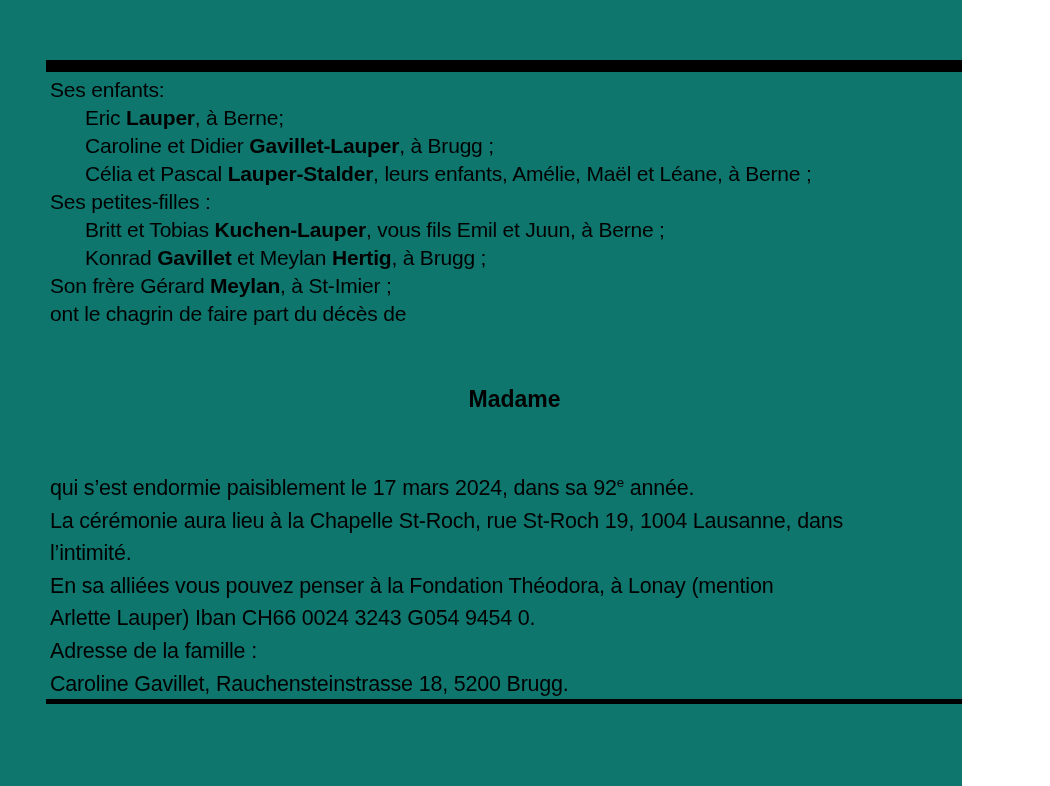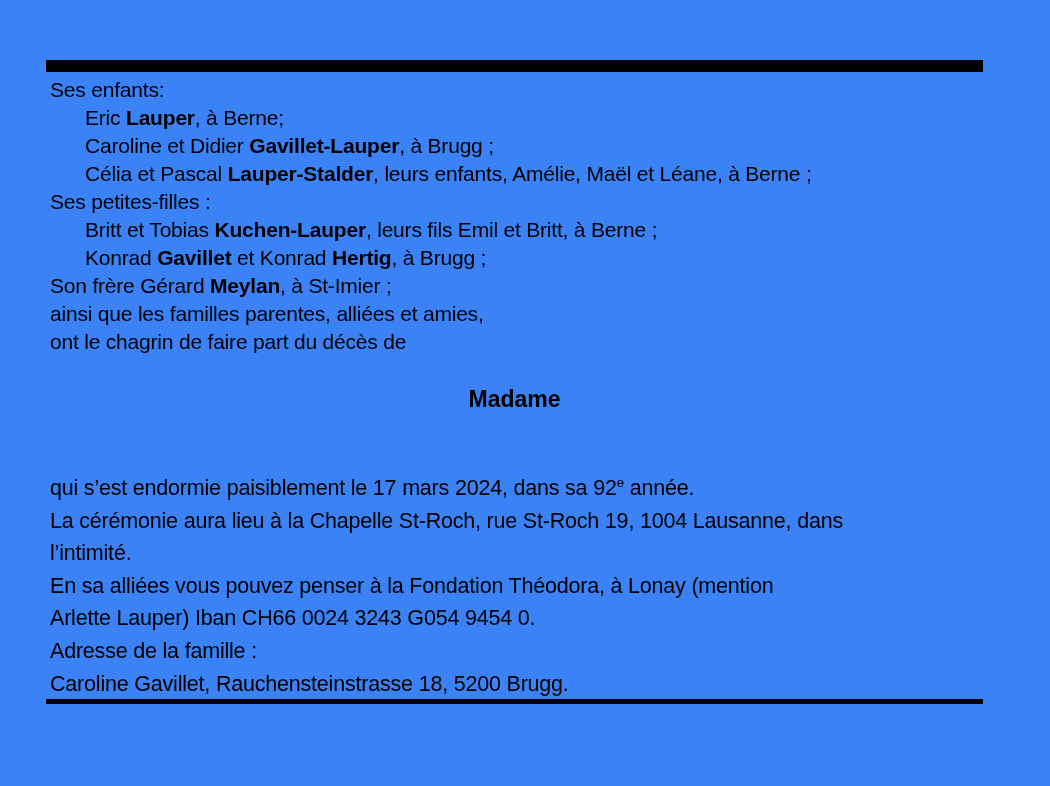--- a/index.html
+++ b/index.html
@@ -4,23 +4,23 @@
 <style>
   html, body {
     margin: 0;
     padding: 0;
     background: #ffffff;
     font-family: "Liberation Sans", sans-serif;
     color: #000000;
   }
   .page {
     position: relative;
-    width: 1050px;
+    width: 962px;
     height: 786px;
-    background: #3b82f6;
+    background: #0f766e;
     overflow: hidden;
     text-decoration: underline;
   }
   .rule {
     position: absolute;
     left: 46px;
     width: 937px;
     background: #000000;
   }
   .rule-top { top: 60px; height: 12px; }
@@ -72,24 +72,23 @@
 <div class="page">
 
   <div class="rule rule-top"></div>
 
   <div class="family-block">
     <div class="fline"><span>Ses enfants:</span></div>
     <div class="fline indent"><span>Eric </span><span class="seg-b">Lauper</span><span>, à Berne;</span></div>
     <div class="fline indent"><span>Caroline et Didier </span><span class="seg-b">Gavillet-Lauper</span><span>, à Brugg ;</span></div>
     <div class="fline indent"><span>Célia et Pascal </span><span class="seg-b">Lauper-Stalder</span><span>, leurs enfants, Amélie, Maël et Léane, à Berne ;</span></div>
     <div class="fline"><span>Ses petites-filles :</span></div>
-    <div class="fline indent"><span>Britt et Tobias </span><span class="seg-b">Kuchen-Lauper</span><span>, leurs fils Emil et Britt, à Berne ;</span></div>
-    <div class="fline indent"><span>Konrad </span><span class="seg-b">Gavillet</span><span> et Konrad </span><span class="seg-b">Hertig</span><span>, à Brugg ;</span></div>
+    <div class="fline indent"><span>Britt et Tobias </span><span class="seg-b">Kuchen-Lauper</span><span>, vous fils Emil et Juun, à Berne ;</span></div>
+    <div class="fline indent"><span>Konrad </span><span class="seg-b">Gavillet</span><span> et Meylan </span><span class="seg-b">Hertig</span><span>, à Brugg ;</span></div>
     <div class="fline"><span>Son frère Gérard </span><span class="seg-b">Meylan</span><span>, à St-Imier ;</span></div>
-    <div class="fline"><span>ainsi que les familles parentes, alliées et amies,</span></div>
     <div class="fline"><span>ont le chagrin de faire part du décès de</span></div>
   </div>
 
   <div class="title-block">
     <div class="title-madame">Madame</div>
   </div>
 
   <div class="body-block">
     <div class="bline"><span>qui s’est endormie paisiblement le 17 mars 2024, dans sa 92</span><sup>e</sup><span> année.</span></div>
     <div class="bline"><span>La cérémonie aura lieu à la Chapelle St-Roch, rue St-Roch 19, 1004 Lausanne, dans</span></div>

